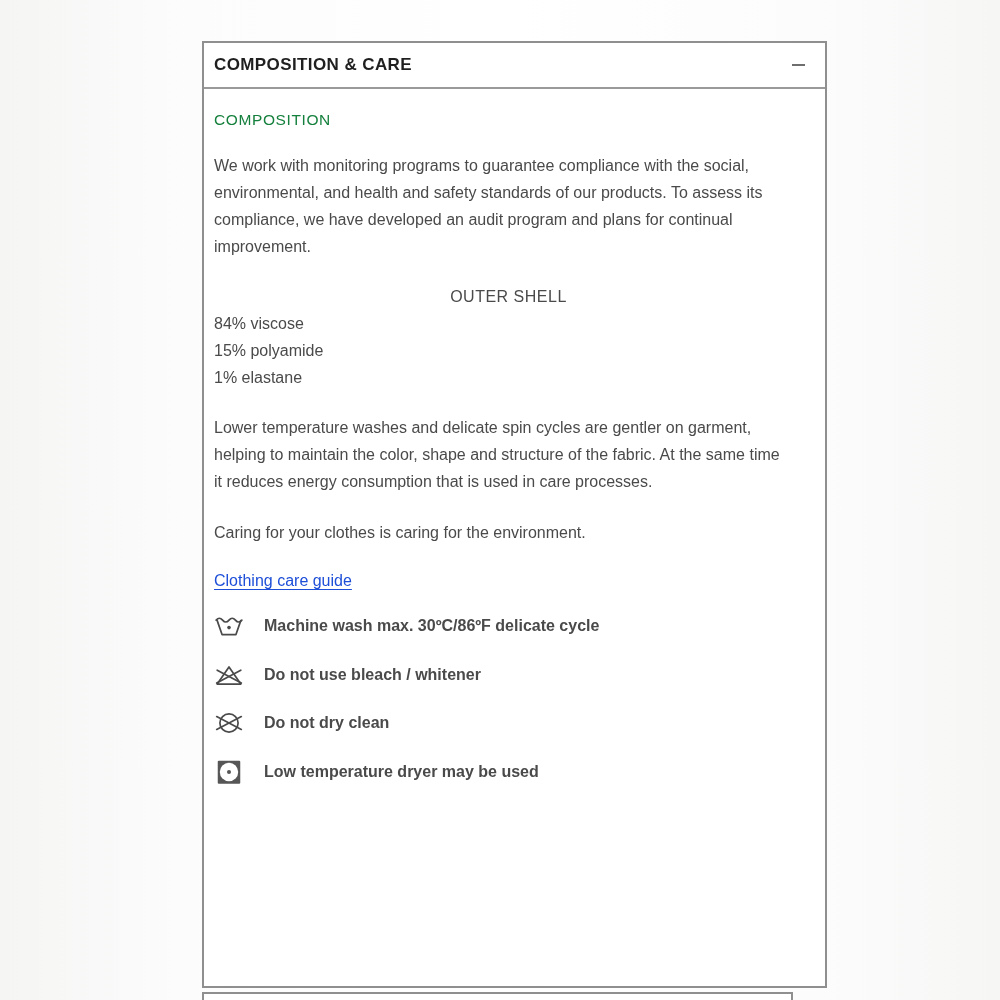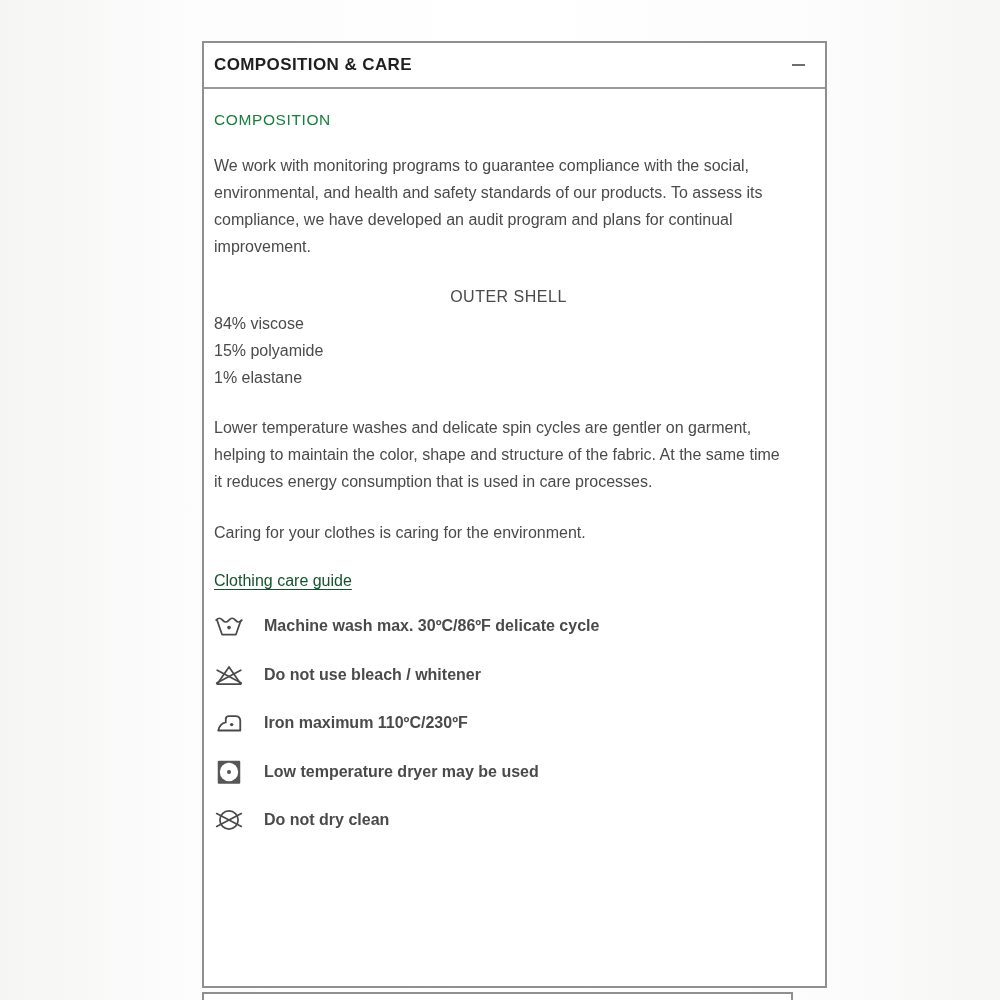--- a/index.html
+++ b/index.html
@@ -78,21 +78,21 @@
   }
   .care-heading {
     margin-top: 50px;
   }
   .tagline {
     margin-top: 24px;
   }
   .guide-link {
     display: inline-block;
     margin-top: 26px;
-    color: #14532d;
+    color: #1d4ed8;
     text-decoration: underline;
     text-underline-offset: 3px;
     cursor: pointer;
     font-size: 16px;
   }
   .care-list {
     list-style: none;
     margin: 12px 0 0 0;
     padding: 0;
     font-weight: bold;
@@ -178,52 +178,43 @@
           <span class="care-icon">
             <svg width="30" height="26" viewBox="0 0 28 24" fill="none" stroke="#4a4a4a" stroke-width="1.6" stroke-linecap="round" stroke-linejoin="round">
               <path d="M14 4.5 L25 20.5 L3 20.5 Z"></path>
               <path d="M3 7.5 L25.5 19.5"></path>
               <path d="M25 7.5 L2.5 19.5"></path>
             </svg>
           </span>
           <span class="care-label">Do not use bleach / whitener</span>
         </li>
 
-        <li class="care-item">
-          <span class="care-icon">
-            <svg width="30" height="26" viewBox="0 0 28 24" fill="none" stroke="#4a4a4a" stroke-width="1.7" stroke-linecap="round" stroke-linejoin="round">
-              <path d="M24.5 19 L4 19 Q5.5 12.5 11 11.5 L11 8.5 Q11 5.5 14 5.5 L20 5.5 Q24.5 5.5 24.5 10 Z"></path>
-              <circle cx="16.5" cy="13.5" r="1.6" fill="#4a4a4a" stroke="none"></circle>
-            </svg>
-          </span>
-          <span class="care-label">Iron maximum 110ºC/230ºF</span>
+
+        <li class="care-item">
+          <span class="care-icon">
+            <svg width="30" height="26" viewBox="0 0 28 24" fill="none" stroke="#4a4a4a" stroke-width="1.6" stroke-linecap="round" stroke-linejoin="round">
+              <circle cx="14" cy="12" r="8.5"></circle>
+              <path d="M2.5 6 L25.5 18"></path>
+              <path d="M25.5 6 L2.5 18"></path>
+            </svg>
+          </span>
+          <span class="care-label">Do not dry clean</span>
         </li>
 
         <li class="care-item">
           <span class="care-icon">
             <svg width="30" height="28" viewBox="0 0 28 26" fill="none">
               <rect x="3.5" y="2.5" width="21" height="21.5" rx="1" fill="#565656"></rect>
               <circle cx="14" cy="13" r="8.6" fill="#ffffff"></circle>
               <circle cx="14" cy="13" r="1.9" fill="#565656"></circle>
             </svg>
           </span>
           <span class="care-label">Low temperature dryer may be used</span>
         </li>
 
-        <li class="care-item">
-          <span class="care-icon">
-            <svg width="30" height="26" viewBox="0 0 28 24" fill="none" stroke="#4a4a4a" stroke-width="1.6" stroke-linecap="round" stroke-linejoin="round">
-              <circle cx="14" cy="12" r="8.5"></circle>
-              <path d="M2.5 6 L25.5 18"></path>
-              <path d="M25.5 6 L2.5 18"></path>
-            </svg>
-          </span>
-          <span class="care-label">Do not dry clean</span>
-        </li>
-
       </ul>
 
     </div>
   </section>
 
   <div class="next-section-edge"></div>
 
 </div>
 
 </body></html>

